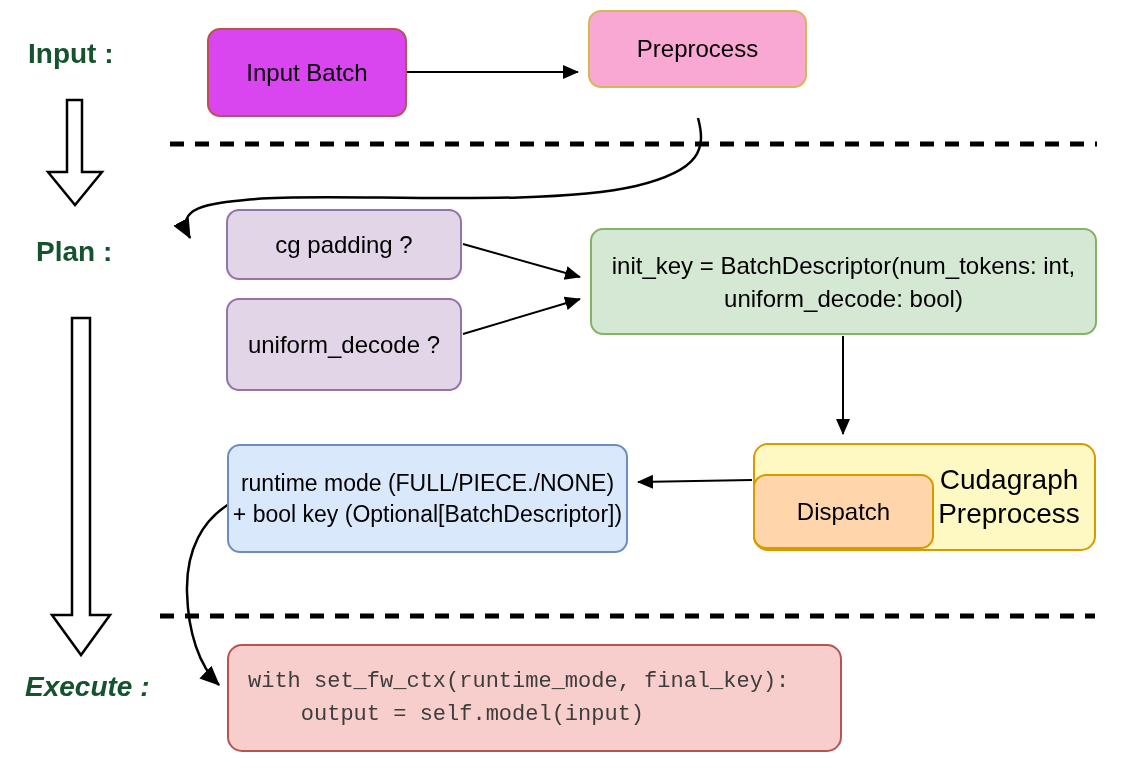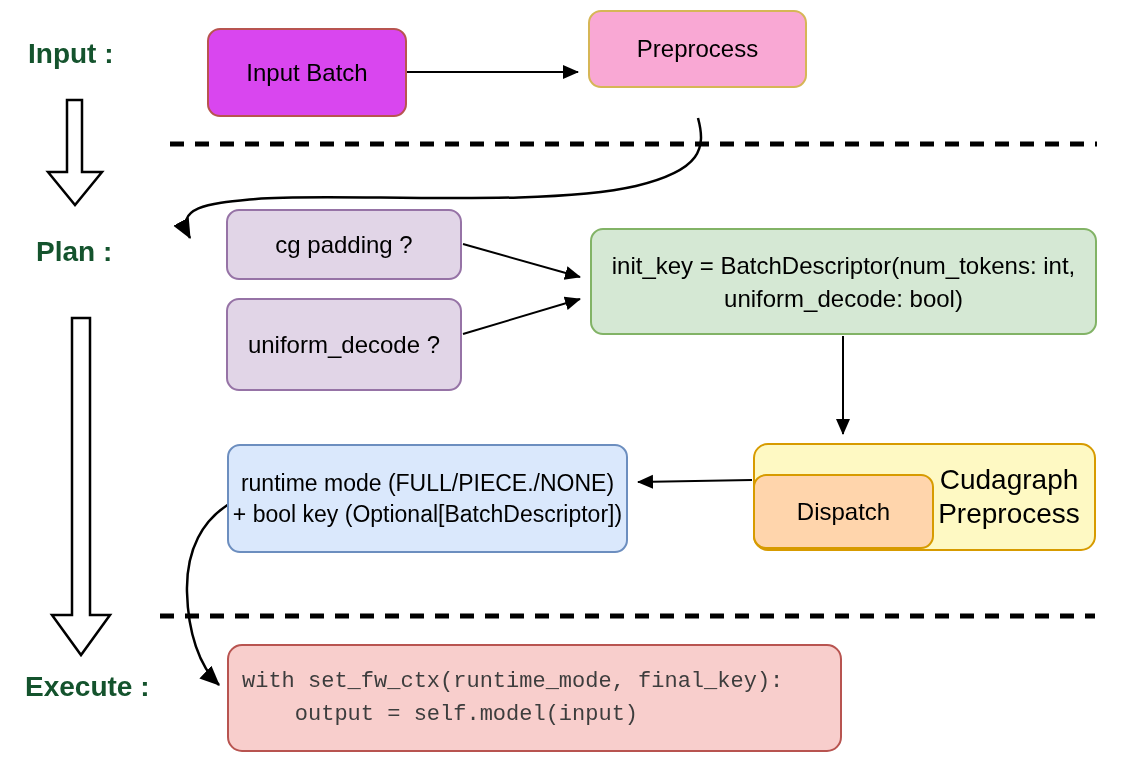--- a/index.html
+++ b/index.html
@@ -45,26 +45,26 @@
   #n-dispatch{left:753px;top:441px;width:181px;height:75px;background:#ffd5ac;border-color:#d79b00;font-size:24px;margin-top:33px;}
   #n-runtime-mode{left:227px;top:444px;width:401px;height:109px;background:#dae8fc;border-color:#6c8ebf;font-size:23px;line-height:31px;}
   #n-execute-code{
     left:227px;top:644px;width:615px;height:108px;
     background:#f8cecc;border-color:#b85450;border-radius:15px;
     align-items:flex-start;justify-content:center;
     font-family:"Liberation Mono", monospace;
     font-size:22px;line-height:33px;
     color:#3d3d3d;
     text-align:left;
-    padding-left:13px;
+    padding-left:19px;
   }
   #n-execute-code .ln{white-space:pre;}
   #lbl-input{left:28px;top:38px;}
   #lbl-plan{left:36px;top:236px;}
-  #lbl-execute{left:25px;top:671px;}
+  #lbl-execute{left:25px;top:671px;font-style:italic;}
 </style>
 </head>
 <body>
 
 <div class="canvas">
 
   <svg class="layer" width="1142" height="770" viewBox="0 0 1142 770">
     <defs>
       <marker id="arw" markerWidth="9" markerHeight="8" refX="7.5" refY="3.5" orient="auto" markerUnits="strokeWidth">
         <path d="M0,0 L8,3.5 L0,7 Z" fill="#000000"></path>

